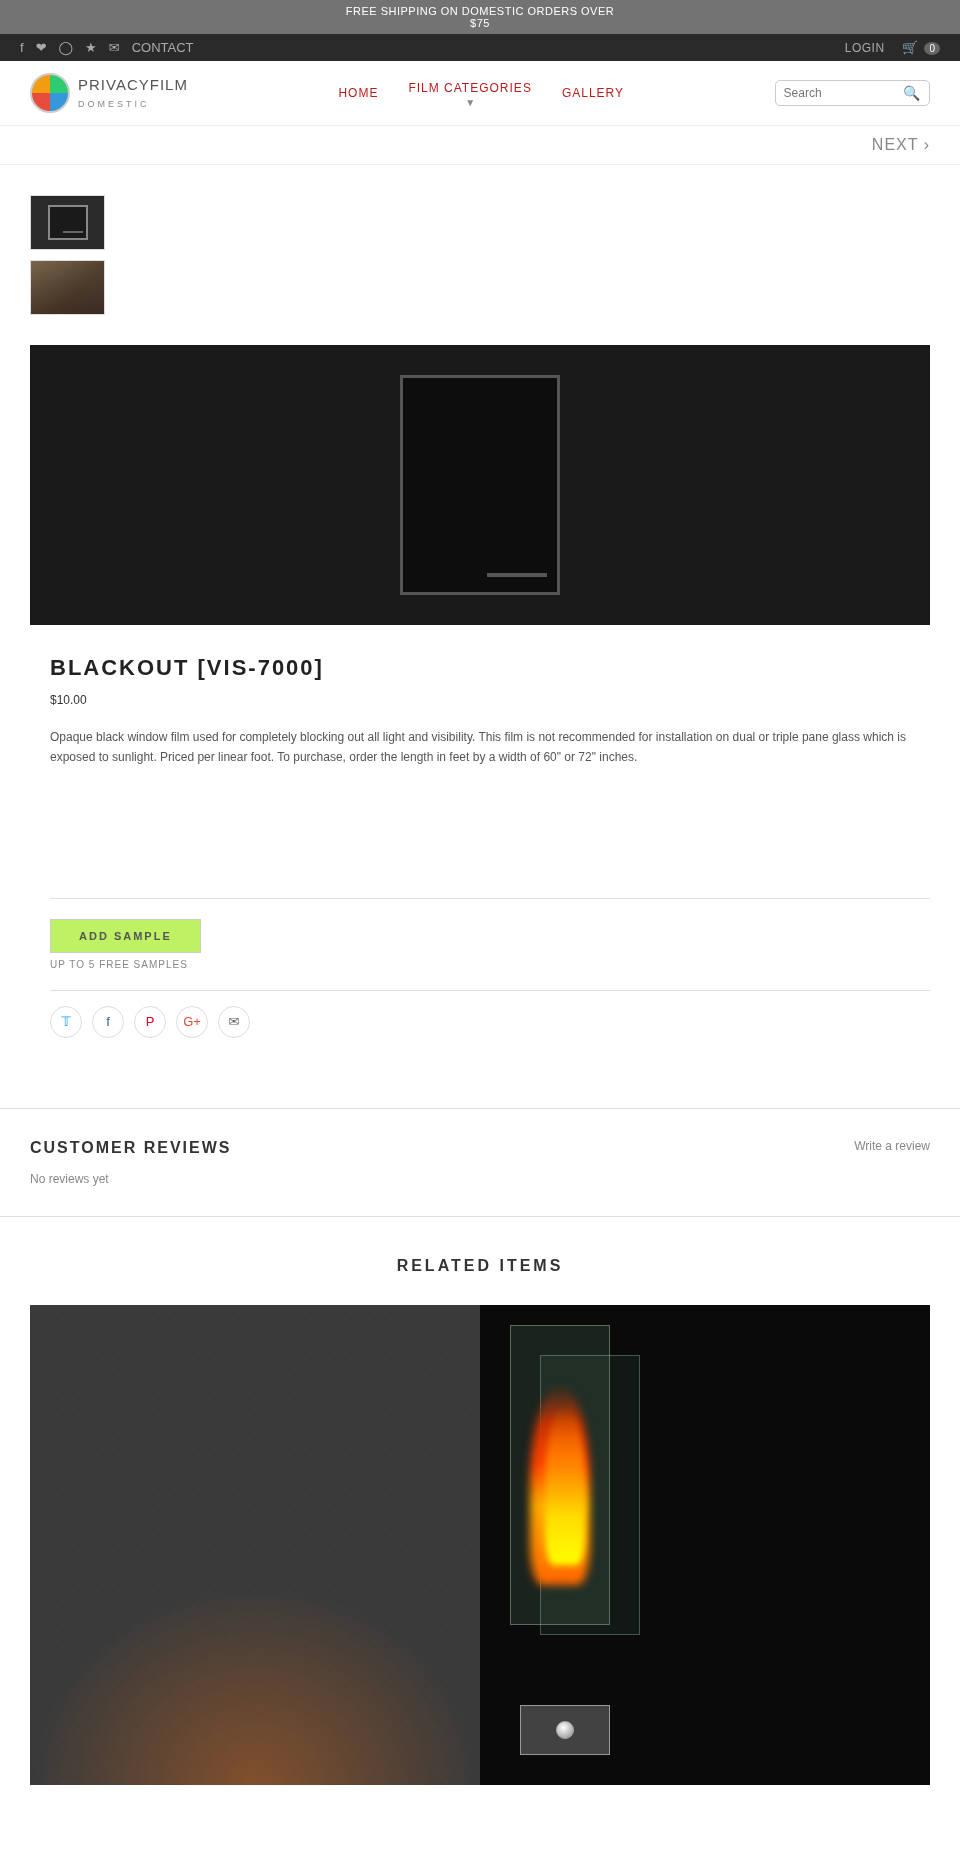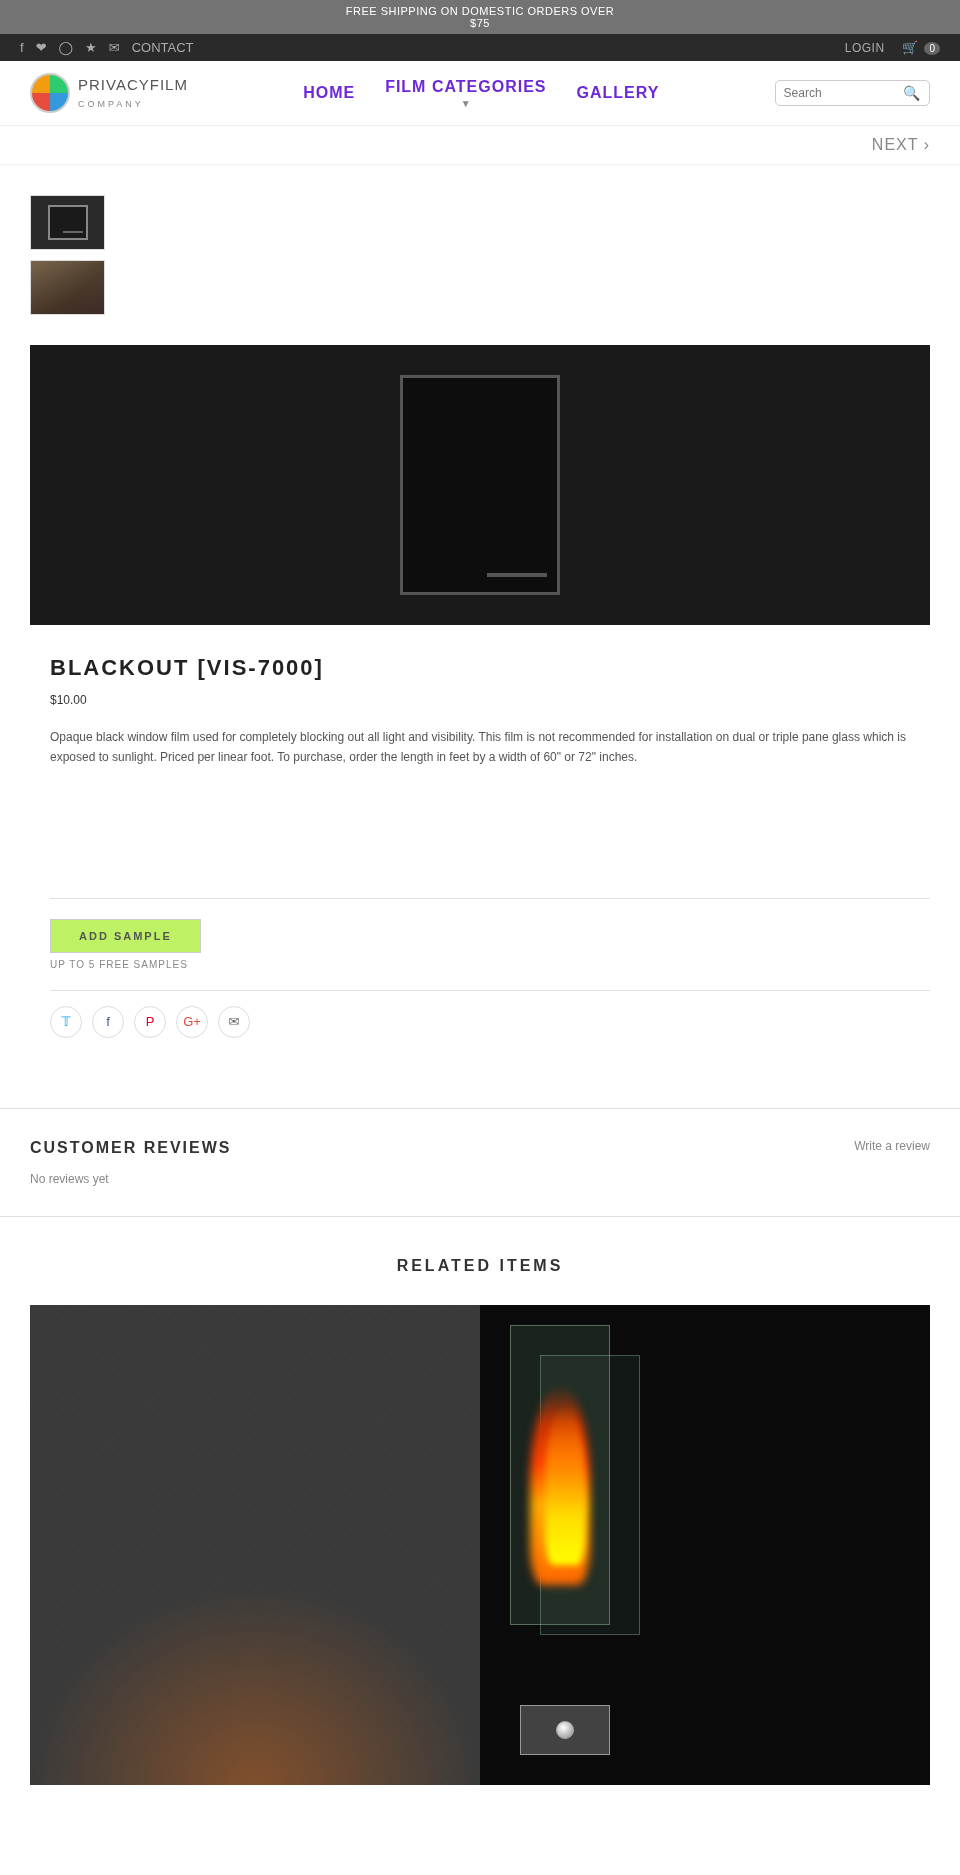--- a/index.html
+++ b/index.html
@@ -89,24 +89,24 @@
     }
     .logo-text span { color: #555; font-weight: 300; }
 
     .main-nav {
       display: flex;
       align-items: center;
       gap: 30px;
     }
     .main-nav a {
       text-decoration: none;
-      color: #6d28d9;
-      font-size: 16px;
+      color: #b91c1c;
+      font-size: 12px;
       letter-spacing: 1px;
-      font-weight: 700;
+      font-weight: 400;
       text-transform: uppercase;
     }
     .main-nav .has-dropdown {
       position: relative;
       cursor: pointer;
     }
     .dropdown-arrow {
       font-size: 10px;
       display: block;
       text-align: center;
@@ -505,21 +505,21 @@
       🛒 <span class="cart-badge">0</span>
     </span>
   </div>
 </div>
 
 <div class="main-header">
   <div class="logo-area">
     <div class="logo-circle"></div>
     <div class="logo-text">
       <span>PRIVACY</span><span>FILM</span>
-      <br><span style="font-size:9px; letter-spacing:3px; font-weight:300; color:#888;">COMPANY</span>
+      <br><span style="font-size:9px; letter-spacing:3px; font-weight:300; color:#888;">DOMESTIC</span>
     </div>
   </div>
   <nav class="main-nav">
     <a>HOME</a>
     <div class="has-dropdown">
       <a>FILM CATEGORIES</a>
       <span class="dropdown-arrow">▼</span>
     </div>
     <a>GALLERY</a>
   </nav>

